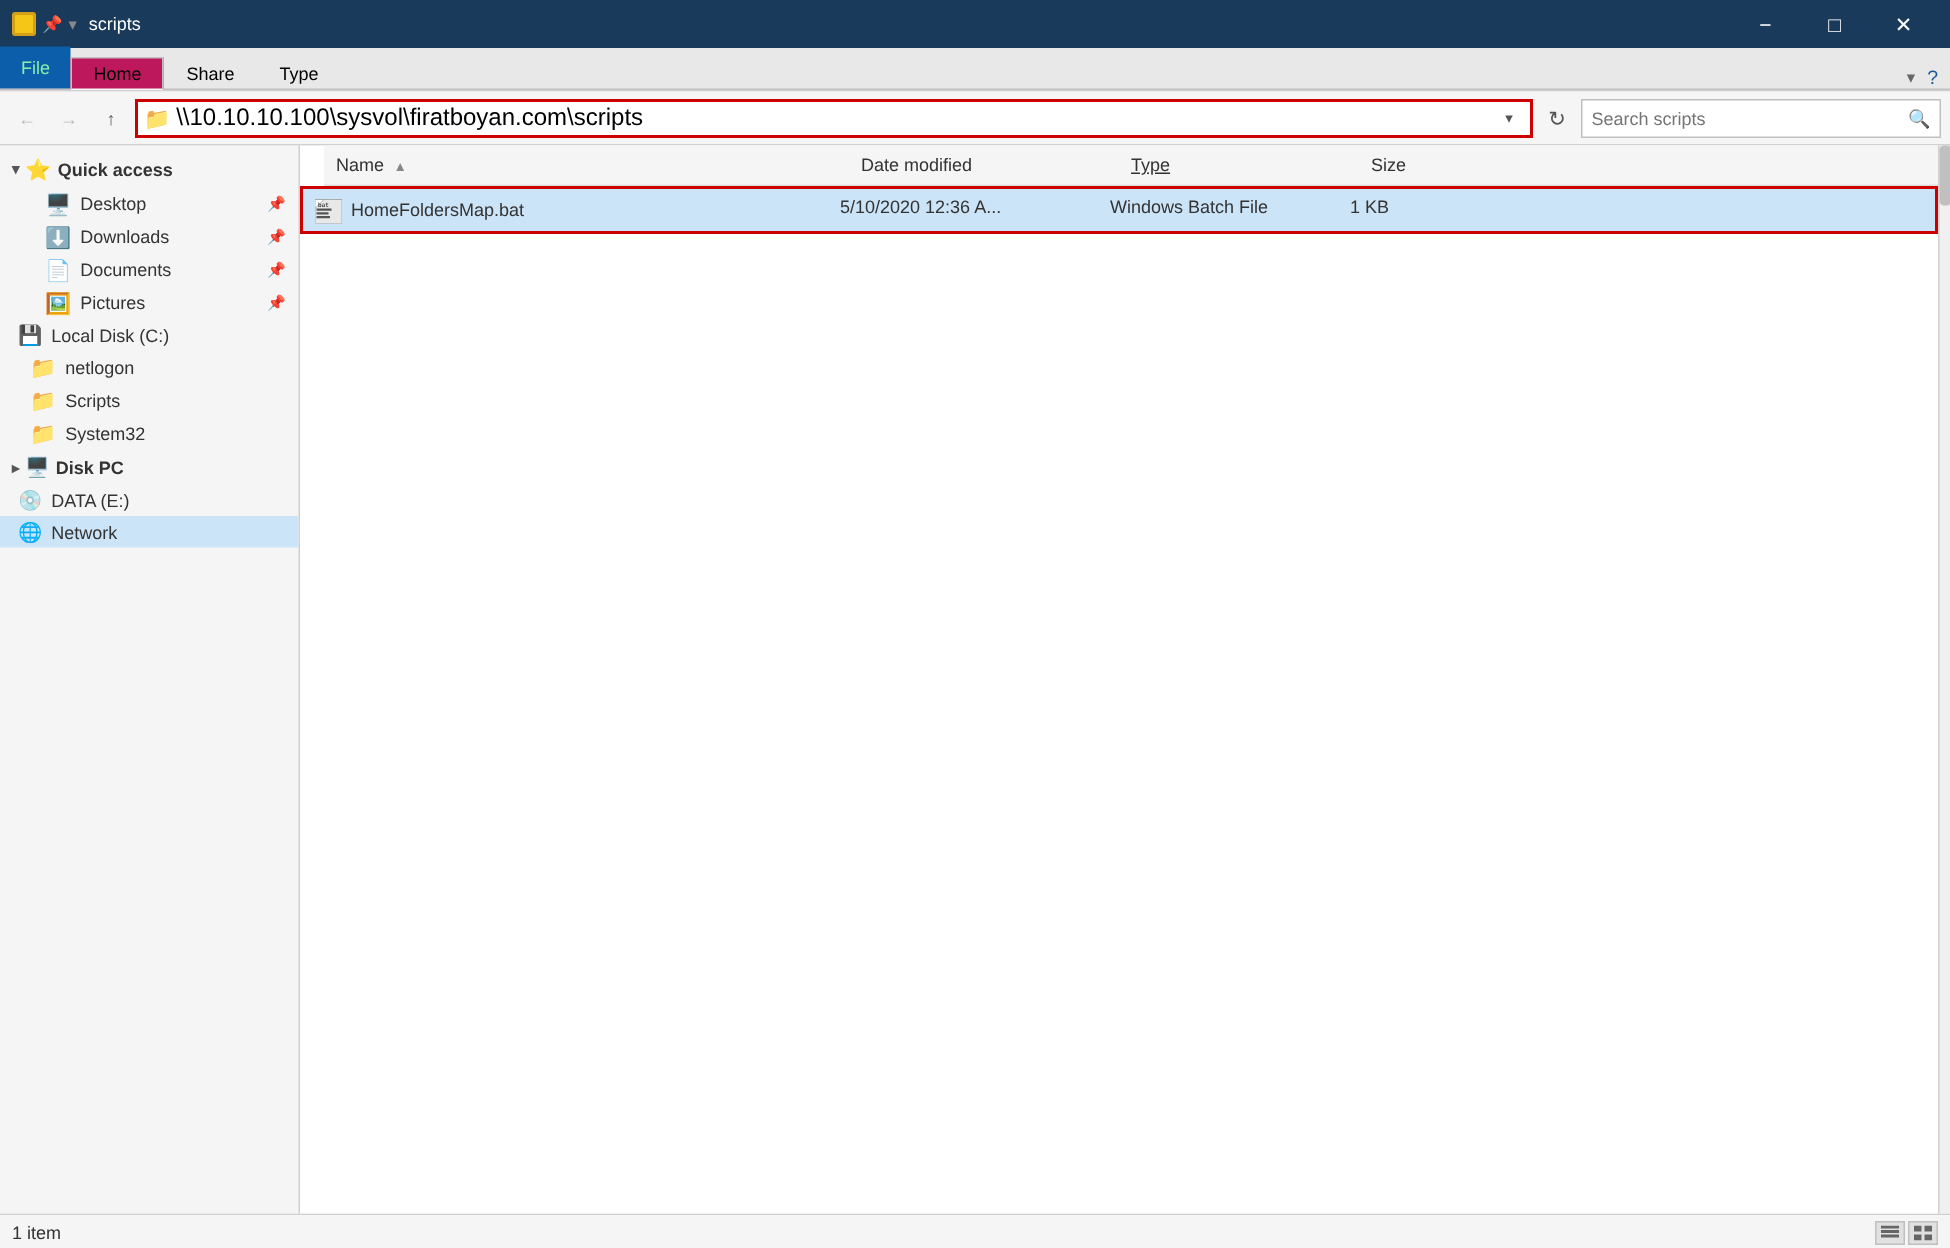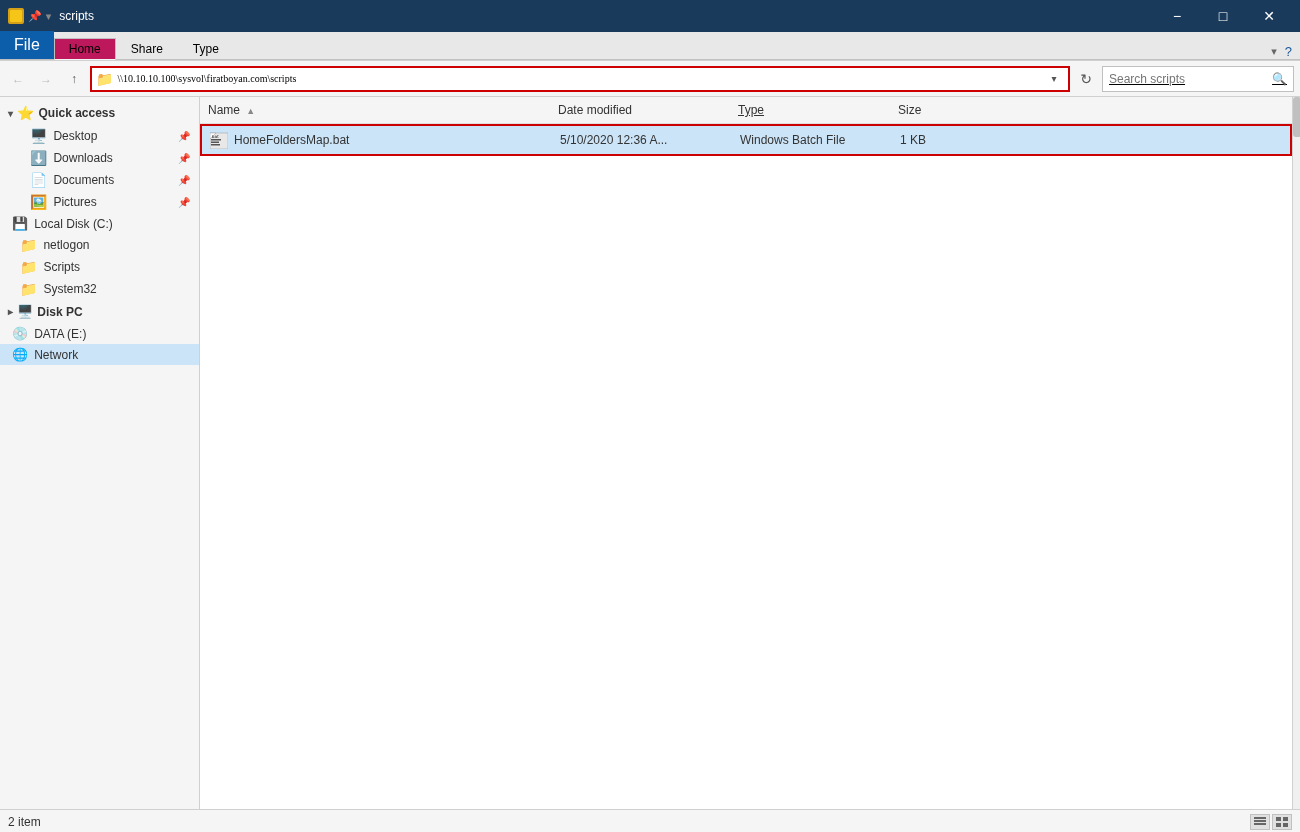--- a/index.html
+++ b/index.html
@@ -74,26 +74,26 @@
       margin-bottom: -1px;
     }
     .ribbon-tab.active {
       background: #be185d;
       border: 1px solid #c0c0c0;
       border-bottom: 1px solid #f5f5f5;
       color: #000;
     }
     .ribbon-tab-file {
       background: #0d5eaa;
-      color: #ffffff;
+      color: #86efac;
       padding: 4px 14px;
       height: 28px;
       display: flex;
       align-items: center;
-      font-size: 16px;
+      font-size: 12px;
       cursor: pointer;
     }
 
     
     .address-bar-row {
       display: flex;
       align-items: center;
       padding: 4px 6px;
       background: #f5f5f5;
       border-bottom: 1px solid #d0d0d0;
@@ -120,26 +120,25 @@
       padding: 0 4px;
       gap: 4px;
       outline: none;
     }
     .address-folder-icon {
       color: #d4a017;
       font-size: 14px;
     }
     .address-text {
       flex: 1;
-      font-size: 10px;
+      font-size: 16px;
       color: #000;
       border: none;
       outline: none;
       background: transparent;
-      font-family: Liberation Serif, serif;
     }
     .address-dropdown {
       width: 20px;
       display: flex; align-items: center; justify-content: center;
       cursor: pointer;
       color: #555;
       font-size: 10px;
     }
     .address-refresh {
       width: 24px; height: 24px;
@@ -147,24 +146,23 @@
       cursor: pointer;
       font-size: 14px;
       color: #555;
     }
     .search-box {
       display: flex;
       align-items: center;
       border: 1px solid #c0c0c0;
       background: white;
       height: 26px;
-      width: 192px;
+      width: 240px;
       padding: 0 6px;
       gap: 4px;
-      text-decoration: underline;
     }
     .search-input {
       border: none; outline: none; background: transparent;
       flex: 1; font-size: 12px; color: #888;
     }
     .search-icon { color: #555; font-size: 12px; }
 
     
     .main-layout {
       display: flex;
@@ -225,31 +223,32 @@
       display: flex;
       align-items: center;
       padding: 6px 8px;
       border-bottom: 1px solid #e0e0e0;
       background: #f5f5f5;
       font-size: 12px;
       color: #333;
       font-weight: 400;
       position: sticky;
       top: 0;
+      margin-left: 16px;
     }
     .col-name { width: 350px; }
     .col-date { width: 180px; }
     .col-type { width: 160px; text-decoration: underline; }
     .col-size { width: 80px; }
     .col-header-sort { font-size: 9px; color: #888; margin-left: 3px; }
 
     
     .file-row {
       display: flex;
-      align-items: center;
+      align-items: flex-start;
       padding: 5px 8px;
       font-size: 12px;
       color: #333;
       cursor: pointer;
       border: 2px solid transparent;
     }
     .file-row.selected { background: #cce4f7; border: 2px solid #cc0000; }
     .file-name-cell {
       width: 350px;
       display: flex;
@@ -448,21 +447,21 @@
     </div>
 
   </div>
 
   <div style="width:8px;background:#f0f0f0;border-left:1px solid #d0d0d0;">
     <div style="width:8px;height:40px;background:#c0c0c0;border-radius:3px;margin-top:0;"></div>
   </div>
 </div>
 
 <div class="status-bar">
-  <span>2 item</span>
+  <span>1 item</span>
   <div class="status-view-icons">
     <div class="view-icon-btn">
       <svg width="12" height="10" viewBox="0 0 12 10">
         <rect x="0" y="0" width="12" height="2" fill="#666"></rect>
         <rect x="0" y="3" width="12" height="2" fill="#666"></rect>
         <rect x="0" y="6" width="12" height="2" fill="#666"></rect>
       </svg>
     </div>
     <div class="view-icon-btn">
       <svg width="12" height="10" viewBox="0 0 12 10">

